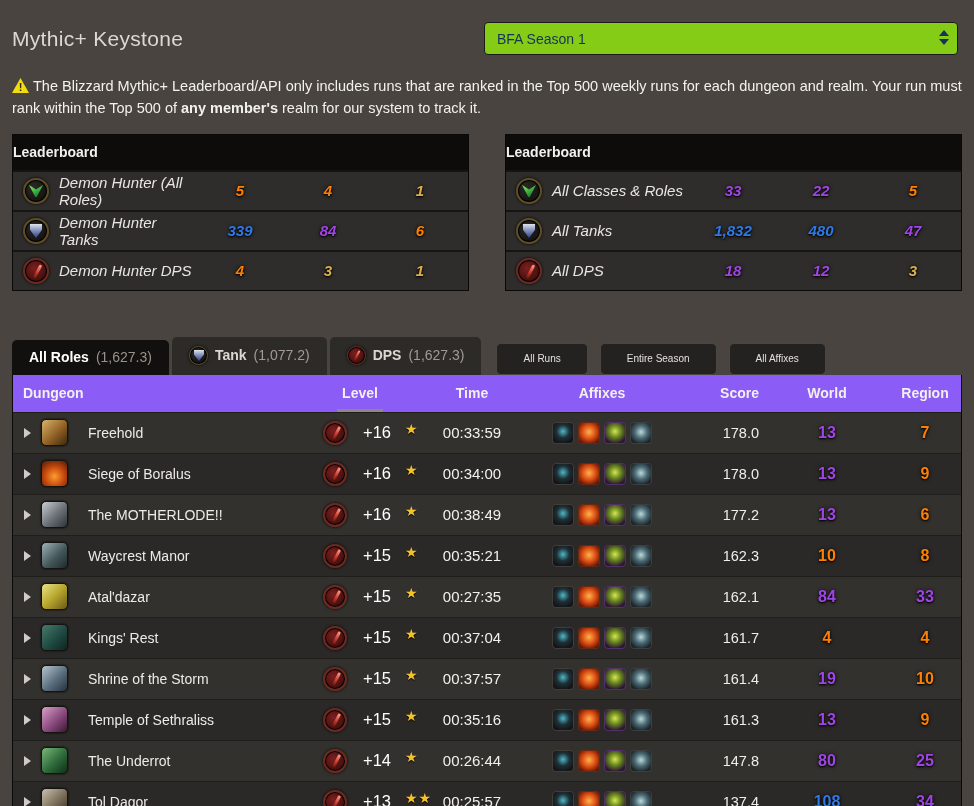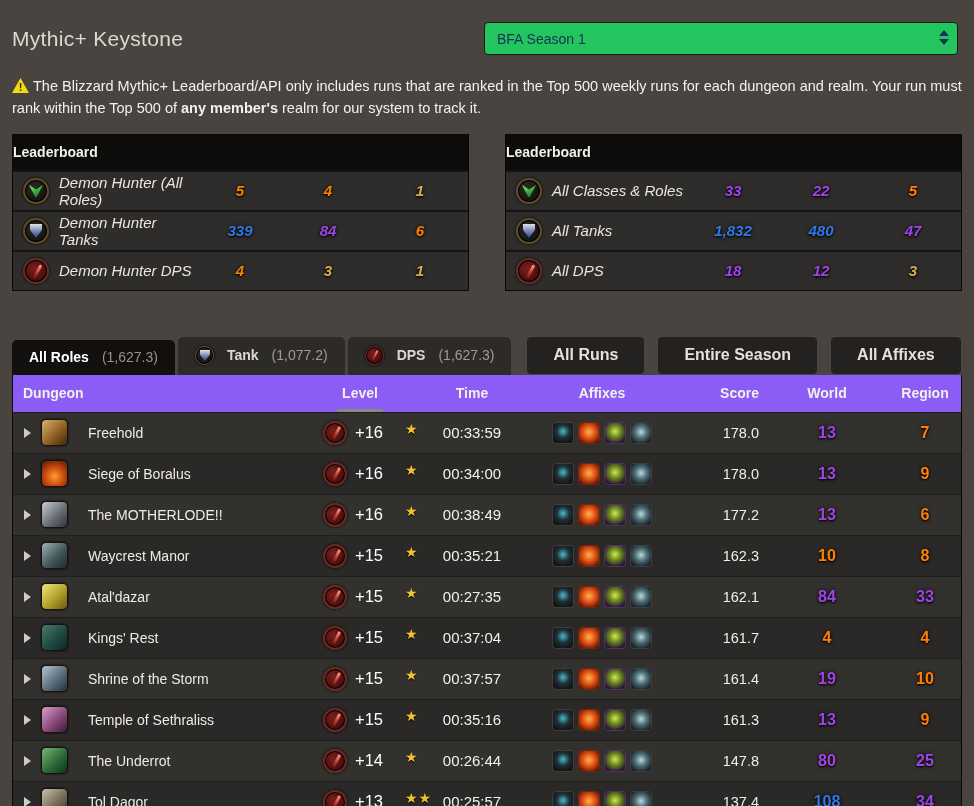--- a/index.html
+++ b/index.html
@@ -6,21 +6,21 @@
   html,body { background:#4a4440; }
   .page {
     width:974px; height:806px; position:relative; overflow:hidden;
     background:#4a4440; font-family:"Liberation Sans", sans-serif; color:#eceae6;
   }
   
   .topbar { display:flex; justify-content:space-between; align-items:center; padding:22px 16px 0 12px; }
   .page-title { font-size:21px; font-weight:normal; color:#ddd8d2; letter-spacing:.3px; }
   .season-select-wrap { position:relative; width:474px; }
   select.season-select {
-    width:100%; height:33px; background:#22c55e; color:#16325c; font-size:14px;
+    width:100%; height:33px; background:#84cc16; color:#16325c; font-size:14px;
     border:1px solid #1b1a18; border-radius:4px; padding:0 26px 0 12px;
     -webkit-appearance:none; appearance:none; font-family:"Liberation Sans", sans-serif;
   }
   .select-arrows { position:absolute; right:9px; top:8px; pointer-events:none; display:flex; flex-direction:column; gap:3px; }
   .select-arrows b { width:0; height:0; border-left:5px solid transparent; border-right:5px solid transparent; display:block; }
   .select-arrows .up { border-bottom:6px solid #16325c; }
   .select-arrows .down { border-top:6px solid #16325c; }
   
   .notice { margin:20px 12px 0 12px; font-size:14.5px; line-height:1.55; color:#f3f1ee; }
   .warn-icon { display:inline-block; width:17px; height:15px; position:relative; vertical-align:-2px; margin-right:4px;
@@ -51,28 +51,28 @@
     clip-path:polygon(0 0,100% 0,100% 42%,50% 100%,0 42%); }
   .ricon.dps { border-color:#6a2a20;
     background:radial-gradient(circle at 42% 38%, #7e1f1f 0%, #3c0d0d 75%); }
   .ricon.dps i { left:11px; top:4px; width:3px; height:15px; border-radius:2px;
     background:linear-gradient(180deg,#ff9d8a,#c23a2a 60%,#6a150f); transform:rotate(28deg); }
   .ricon.sm { width:19px; height:19px; border-width:1px; }
   .ricon.sm.tank i { left:4px; top:3px; width:10px; height:11px; }
   .ricon.sm.dps i { left:8px; top:3px; width:2px; height:11px; }
   
   .tabs { display:flex; align-items:flex-end; margin:26px 12px 0 12px; }
-  .tab { display:flex; align-items:center; gap:13px; padding:9px 17px 10px 17px;
+  .tab { display:flex; align-items:center; gap:7px; padding:9px 17px 10px 17px;
     border-radius:5px 5px 0 0; margin-right:3px; font-size:14px; font-weight:bold;
     background:#2d2b28; color:#dbd7d1; cursor:pointer;margin-top:20px; }
   .tab .count { font-weight:normal; color:#a09b94; }
   .tab.active { background:#12100f; color:#ffffff; }
   .tab.active .count { color:#989289; }
   .ftab { padding:9px 26px 10px 26px; margin-left:12px; border-radius:5px;
-    background:#242220; border:1px solid #4b4640; font-size:16px; font-weight:bold; color:#e4e1dc; cursor:pointer; }
+    background:#242220; border:1px solid #4b4640; font-size:10px; font-weight:normal; color:#e4e1dc; cursor:pointer; }
   
   .runs { margin:0 12px; border:1px solid #0a0908; border-top:none; background:#12100f; }
   .run-grid { display:grid; grid-template-columns:28px 38px 224px 44px 70px 110px 150px 88px 124px 72px; align-items:center; }
   .runs-head { height:37px; background:#8b5cf6; font-size:14px; font-weight:bold; color:#f2f0ed; }
   .rh { text-align:center; position:relative; height:100%; display:flex; align-items:center; justify-content:center; cursor:pointer; }
   .rh.dungeon { grid-column:1 / span 3; justify-content:flex-start; padding-left:10px; }
   .rh.level { grid-column:4 / span 2; flex-direction:column; justify-content:center; }
   .rh.score { justify-content:flex-end; padding-right:6px; }
   .sort-bar { width:46px; height:3px; background:#8d8a85; position:absolute; bottom:0; }
   .run-row { height:41px; border-top:1px solid #201e1b; font-size:14px; cursor:pointer; }
@@ -89,21 +89,21 @@
   .dicon.ataldazar { background:linear-gradient(135deg,#ece586,#b8a62e 50%,#6a5a14); }
   .dicon.kings-rest { background:linear-gradient(135deg,#4a7a6a,#1f4a42 55%,#0f2420); }
   .dicon.shrine-of-the-storm { background:linear-gradient(135deg,#b9c4cc,#5a6e7e 55%,#26323c); }
   .dicon.temple-of-sethraliss { background:linear-gradient(135deg,#d8a0c8,#8a4a7e 55%,#3a1a34); }
   .dicon.the-underrot { background:linear-gradient(135deg,#7ab87a,#2e6a3a 55%,#103018); }
   .dicon.tol-dagor { background:linear-gradient(135deg,#c8c0b0,#7a6e58 55%,#3a3226); }
   .name-cell { padding-left:9px; color:#edebe8; }
   .role-cell { display:flex; justify-content:flex-end; }
   .role-cell .ricon { width:24px; height:24px; }
   .role-cell .ricon.dps i { left:10px; top:3px; width:3px; height:14px; }
-  .level-cell { padding-left:8px; display:flex; align-items:center; gap:22px; }
+  .level-cell { padding-left:16px; display:flex; align-items:center; gap:14px; }
   .lvl { font-size:16.5px; color:#ffffff; }
   .stars { color:#f4c22b; font-size:14px; letter-spacing:1px; text-shadow:0 1px 1px #000; position:relative; top:-4px; }
   .time-cell { text-align:center; font-size:15px; color:#f2f0ed; }
   .affix-cell { display:flex; justify-content:center; gap:4px; }
   .affix { width:22px; height:22px; border-radius:4px; border:1px solid #423d38; display:block; }
   .affix.a-fortified { background:radial-gradient(circle at 50% 42%,#4db8c8 0%,#1e3036 42%,#131417 80%); }
   .affix.a-bolstering { background:radial-gradient(circle at 50% 45%,#ffb24a 0%,#d84a12 48%,#5a1206 88%); border-color:#6a2a12; }
   .affix.a-infested { background:radial-gradient(circle at 50% 42%,#d8e455 0%,#6a8a1e 38%,#2a1535 80%); border-color:#53306a; }
   .affix.a-grievous { background:radial-gradient(circle at 50% 45%,#bcd8da 0%,#4a6a74 42%,#1c2226 82%); border-color:#3a3f44; }
   .score-cell { text-align:right; padding-right:6px; font-size:14.5px; color:#f0eeeb; }

